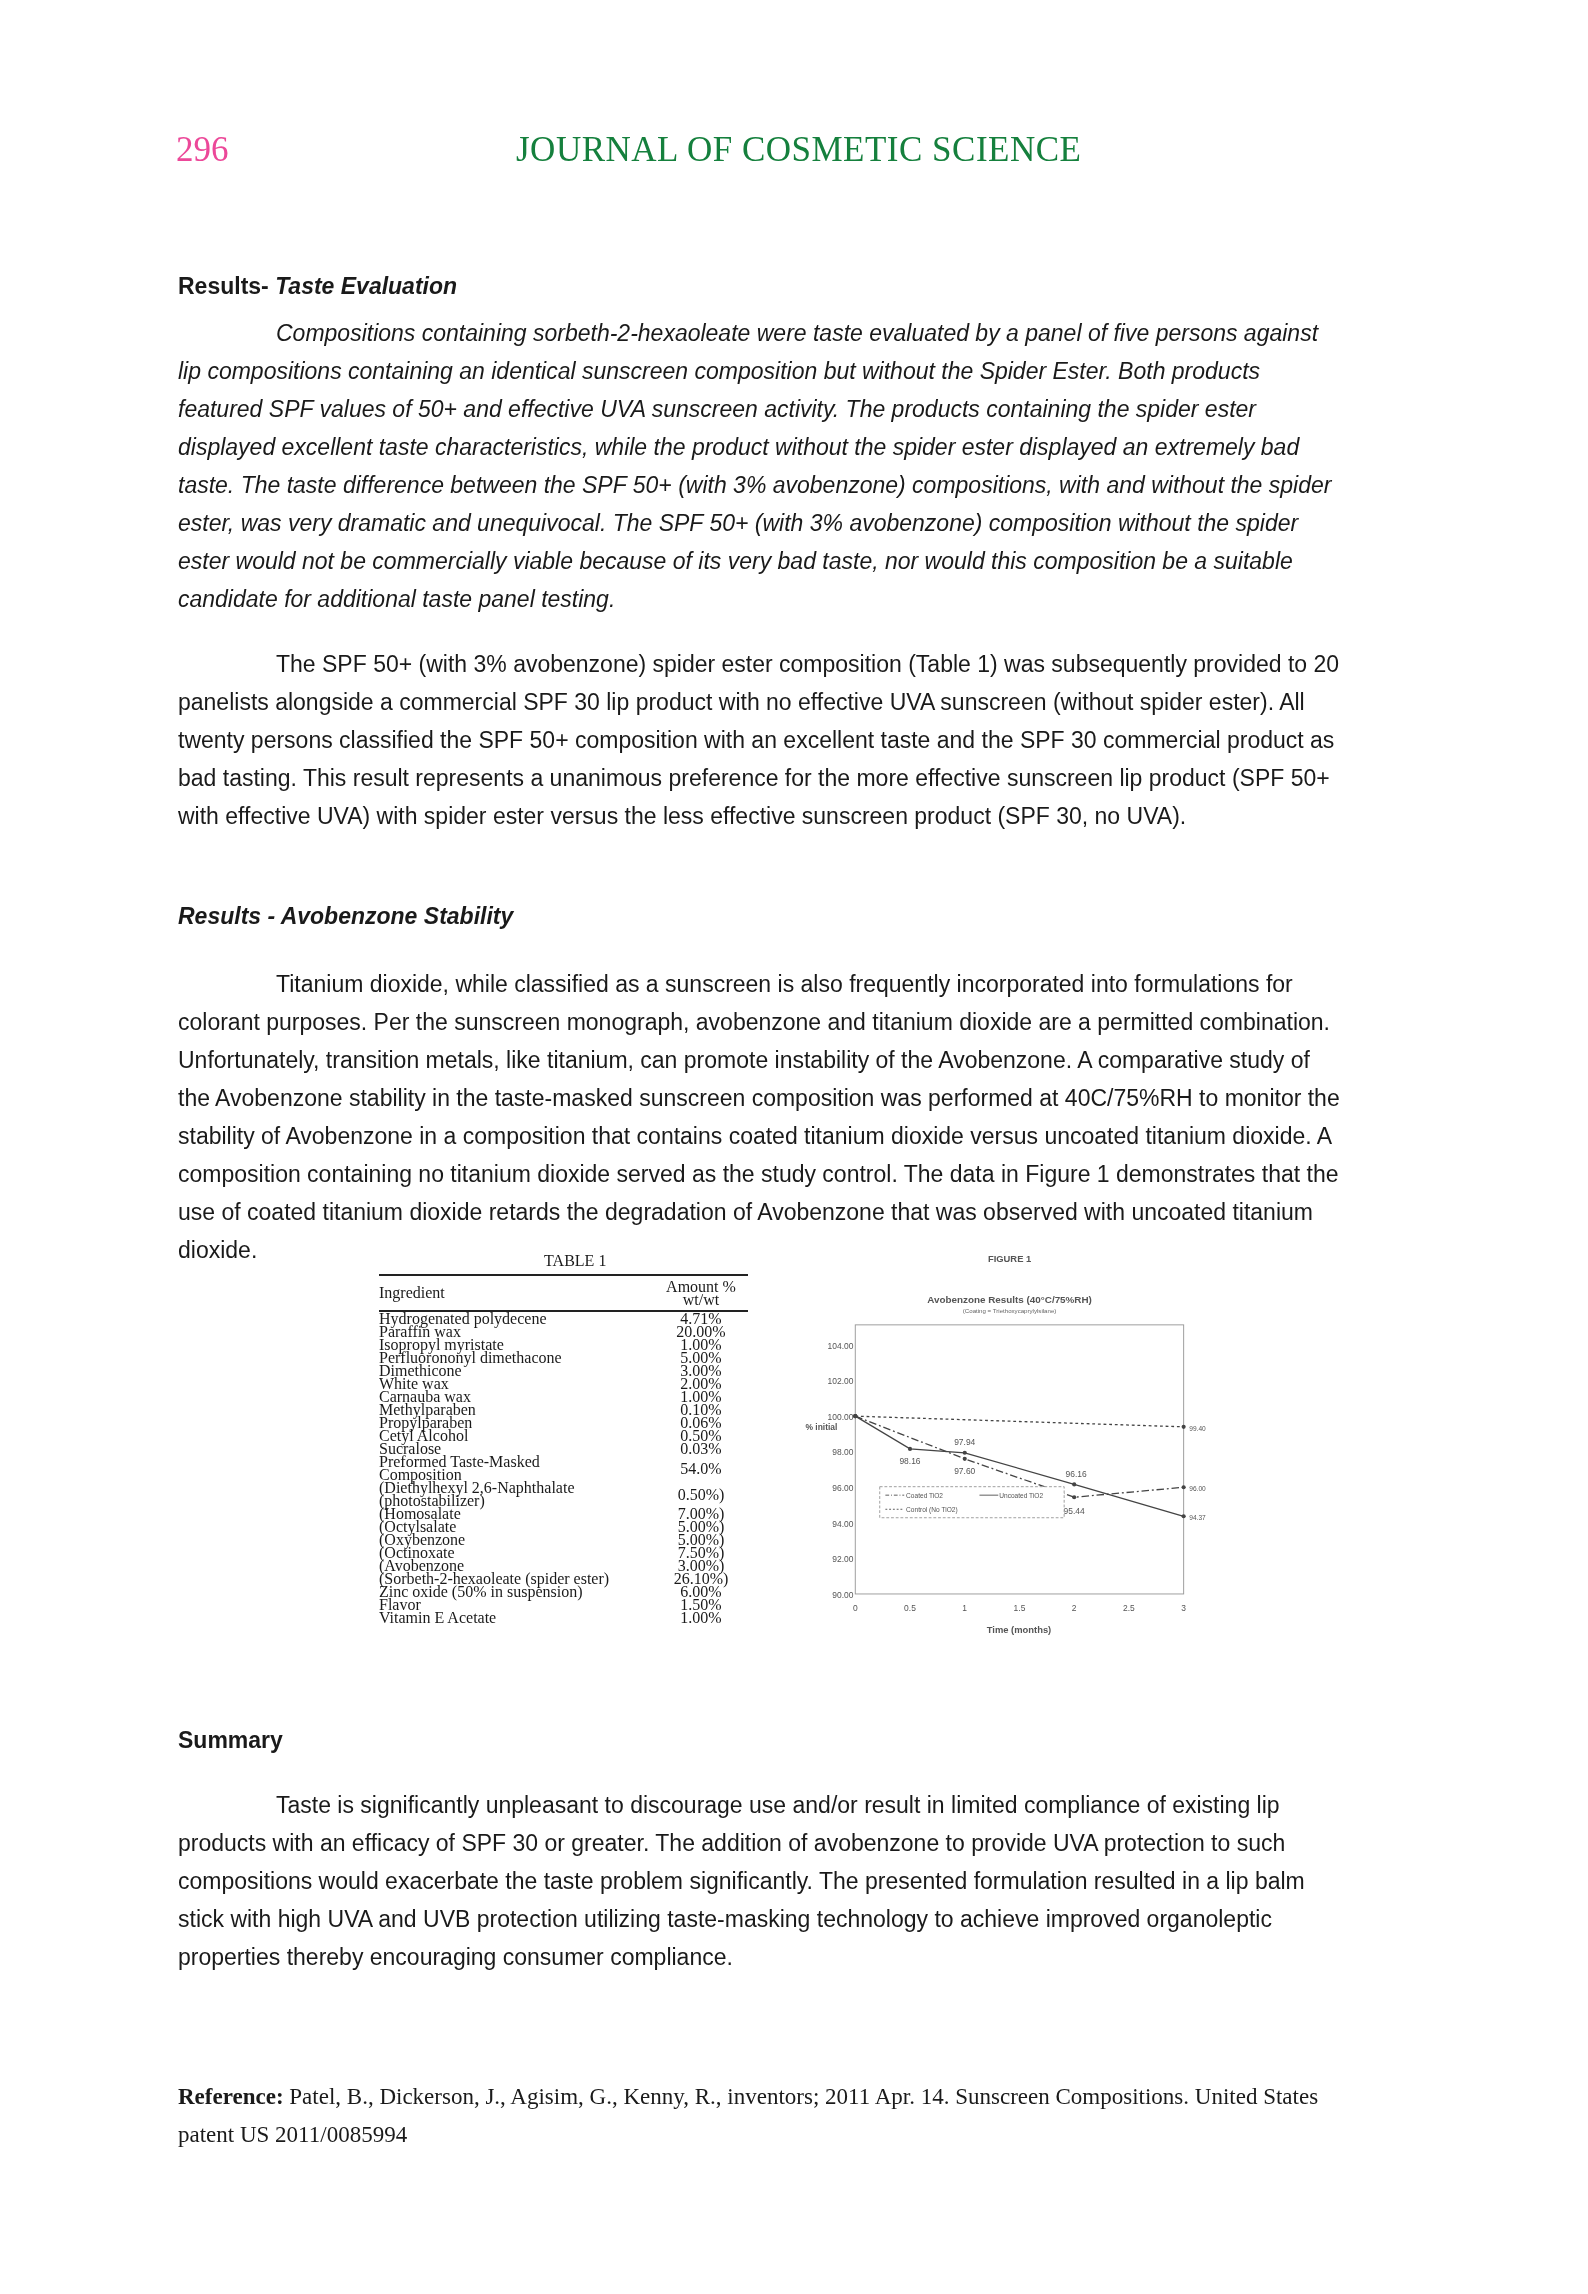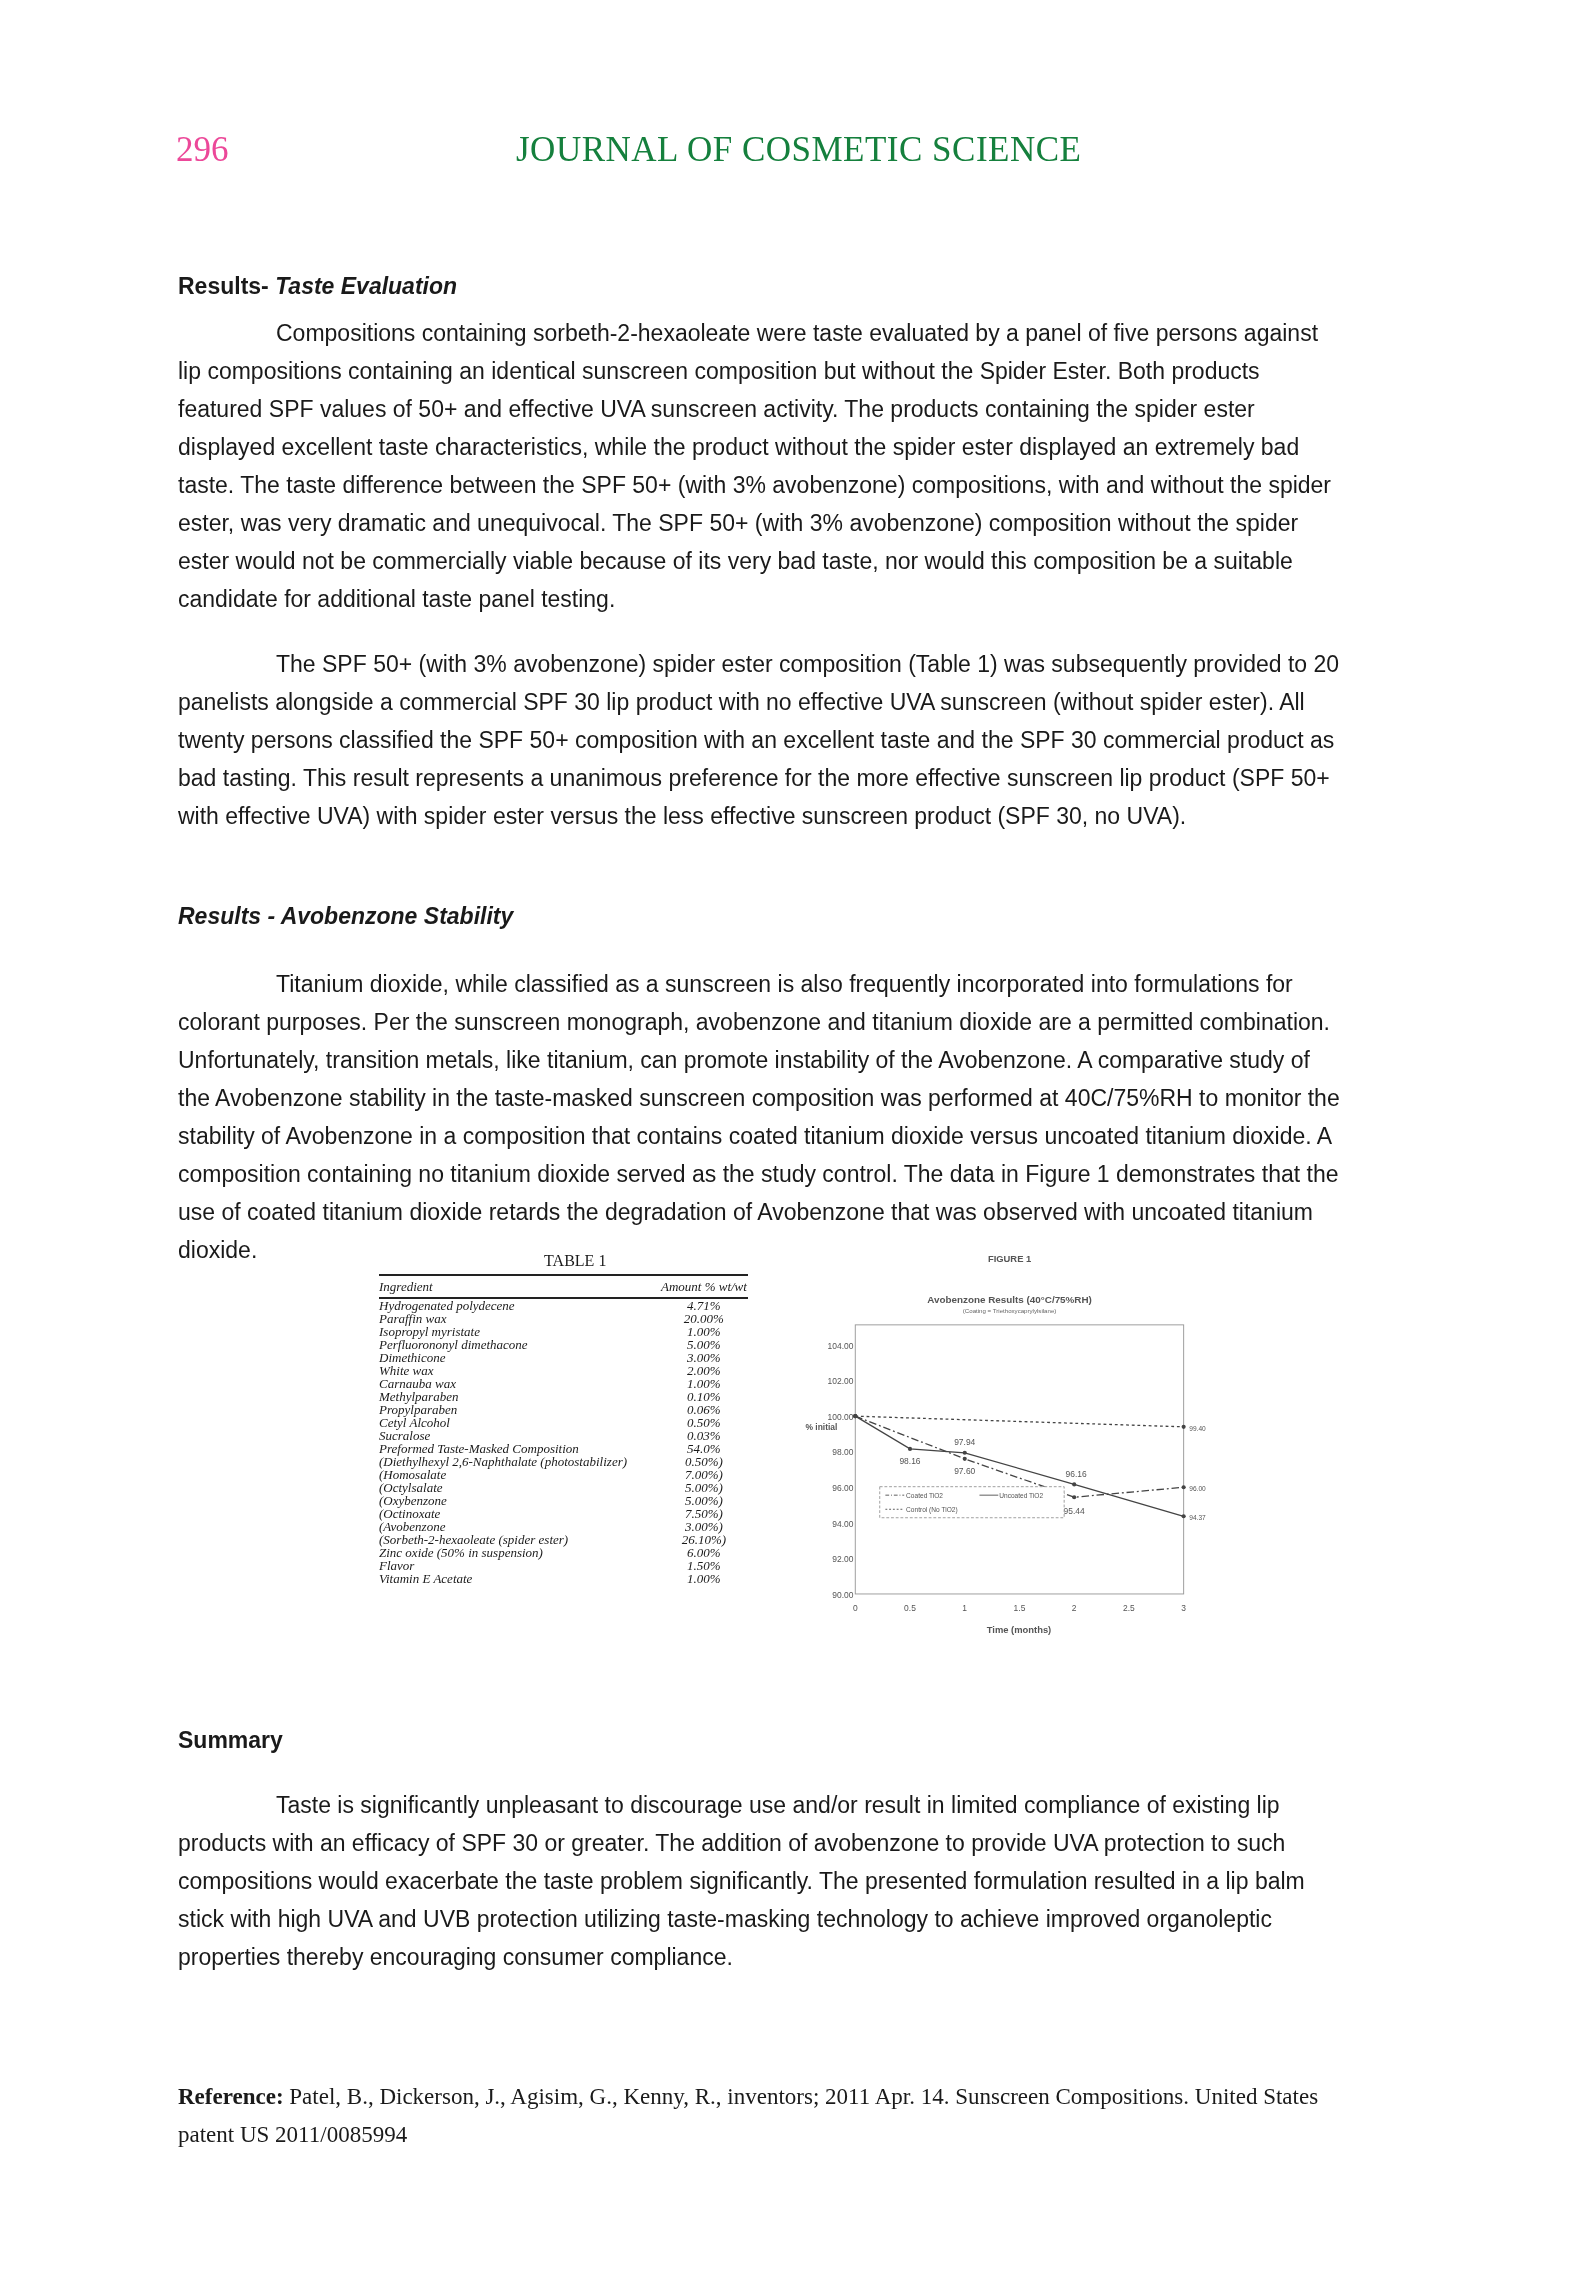--- a/index.html
+++ b/index.html
@@ -7,40 +7,40 @@
   .serif { font-family:"Liberation Serif", "DejaVu Serif", serif; }
   .sans { font-family:"Liberation Sans", "DejaVu Sans", sans-serif;margin-top:44px; }
   #page-number { position:absolute; left:176px; top:130px; font-size:35px; color:#ec4899; }
   #journal-title { position:absolute; left:516px; top:130px; font-size:35px; letter-spacing:0.5px; color:#15803d; }
   .body-text { position:absolute; left:178px; width:1168px; font-size:23px; line-height:38px; color:#1a1a1a; }
   .heading { position:absolute; left:178px; font-size:23px; font-weight:bold; }
   .indent { text-indent:98px; margin:0; }
   #table1 { position:absolute; left:379px; top:1252px; width:369px; }
   #table1 .tcap { text-align:center; font-size:16px; margin-left:23.5px; margin-bottom:3.8px; }
   #table1 .rule { border-top:2.8px solid #222; }
-  #table1 table { width:100%; border-collapse:collapse; font-size:13px; line-height:13px;font-style:italic; }
+  #table1 table { width:100%; border-collapse:collapse; font-size:16px; line-height:13px; }
   #table1 th { font-weight:normal; text-align:left; padding:3.8px 0 4.7px; }
   #table1 th.amt { text-align:center; padding-left:28px; }
   #table1 td.amt { text-align:center; padding-left:28px; }
   #table1 td { padding:0; }
   #figure1 { position:absolute; left:791px; top:1243px; width:424px; height:414px; }
   #figure1 svg { font-family:"Liberation Sans", "DejaVu Sans", sans-serif; }
   #reference { position:absolute; left:178px; top:2034px; width:1168px; font-size:23px; line-height:38px;font-family:Liberation Serif, serif; }
 </style>
 </head>
 <body>
 
 <div id="page-number" class="serif">296</div>
 <div id="journal-title" class="serif">JOURNAL OF COSMETIC SCIENCE</div>
 
 <div class="heading sans" style="top:229px;">
   <span>Results- </span><i>Taste Evaluation</i>
 </div>
 
-<div class="body-text sans" style="top:270px;">
+<div class="body-text sans" style="top:270px;font-style:italic;">
   <p class="indent">Compositions containing sorbeth-2-hexaoleate were taste evaluated by a panel of five persons against lip compositions containing an identical sunscreen composition but without the Spider Ester.  Both products featured SPF values of 50+ and effective UVA sunscreen activity.  The products containing the spider ester displayed excellent taste characteristics, while the product without the spider ester displayed an extremely bad taste.  The taste difference between the SPF 50+ (with 3% avobenzone) compositions, with and without the spider ester, was very dramatic and unequivocal.  The SPF 50+ (with 3% avobenzone) composition without the spider ester would not be commercially viable because of its very bad taste, nor would this composition be a suitable candidate for additional taste panel testing.</p>
 </div>
 <div class="body-text sans" style="top:601px;">
   <p class="indent">The SPF 50+ (with 3% avobenzone) spider ester composition (Table 1) was subsequently provided to 20 panelists alongside a commercial SPF 30 lip product with no effective UVA sunscreen (without spider ester).  All twenty persons classified the SPF 50+ composition with an excellent taste and the SPF 30 commercial product as bad tasting.  This result represents a unanimous preference for the more effective sunscreen lip product (SPF 50+ with effective UVA) with spider ester versus the less effective sunscreen product (SPF 30, no UVA).</p>
 </div>
 
 <div class="heading sans" style="top:859px;">
   <i>Results - Avobenzone Stability</i>
 </div>
 <div class="body-text sans" style="top:921px;">

